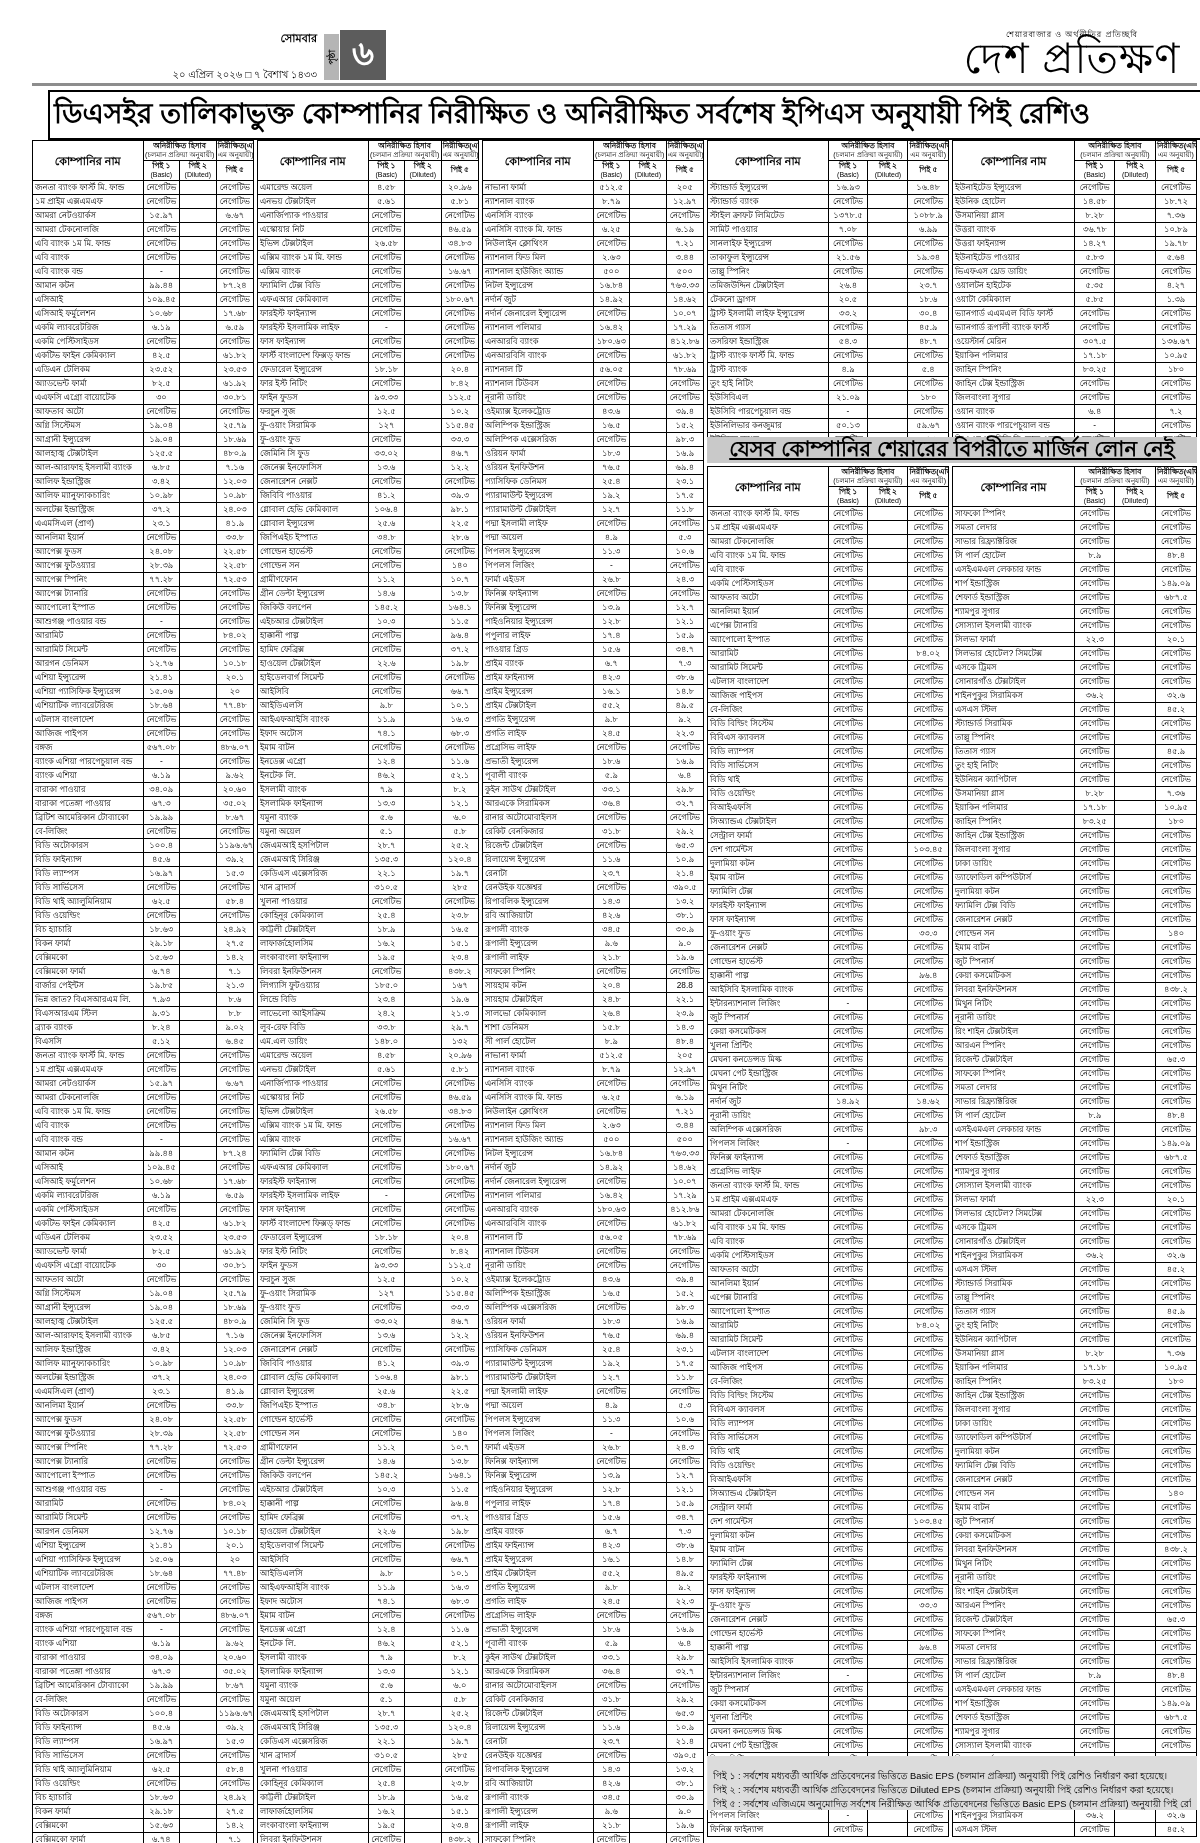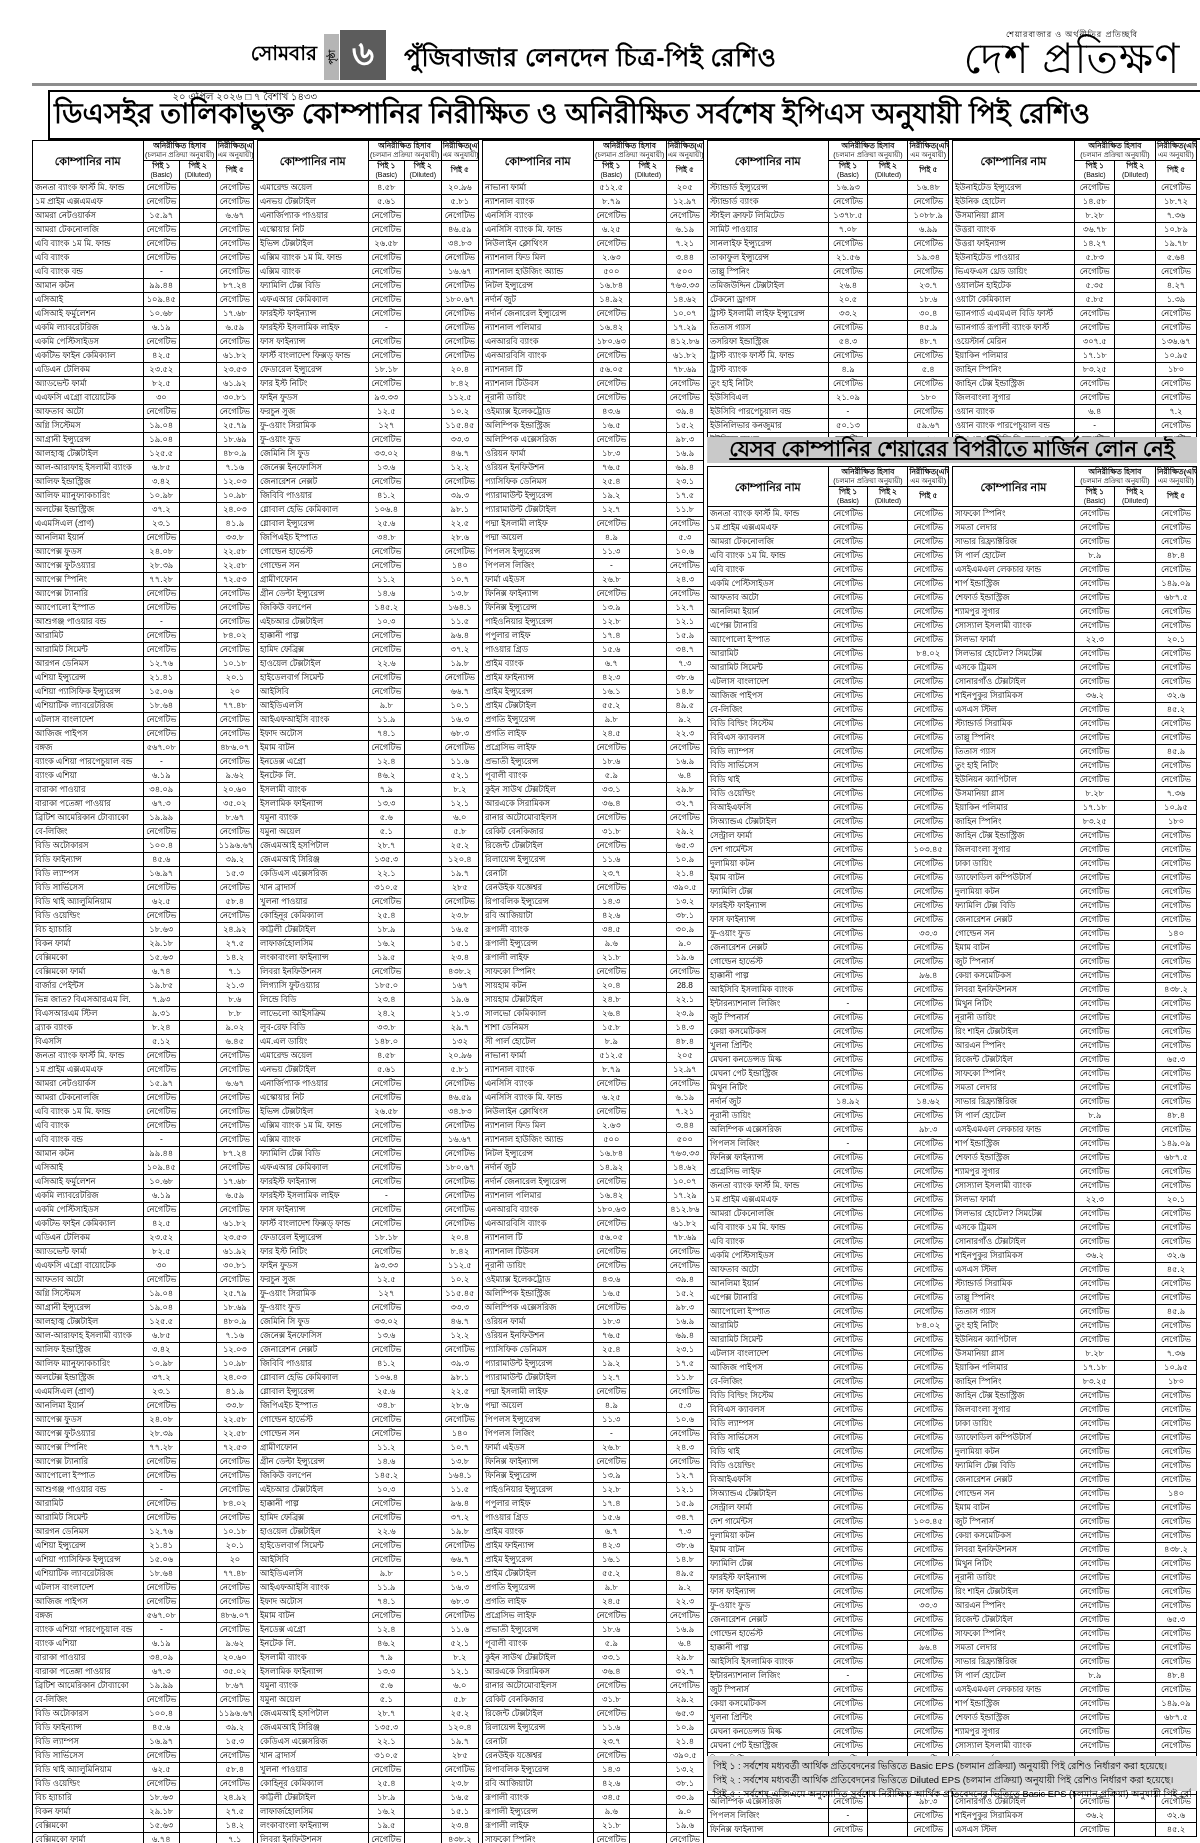--- a/index.html
+++ b/index.html
@@ -1,21 +1,21 @@
 <!DOCTYPE html>
 <html><head>
 <meta charset="utf-8">
 <style>
   html,body{margin:0;padding:0;background:#fff;}
   body{font-family:"Liberation Sans","DejaVu Sans",sans-serif;color:#000;}
   #page{position:relative;width:1200px;height:1843px;background:#fff;overflow:hidden;}
   
   #masthead{position:absolute;left:32px;top:28px;width:1165px;height:54px;}
   #dateblock{position:absolute;left:95px;top:2px;width:190px;text-align:right;}
-  #day{font-weight:bold;font-size:20px;margin-top:8px;}
+  #day{font-weight:bold;font-size:11px;}
   #dateline{font-size:10px;margin-top:18px;}
   #pagestrip{position:absolute;left:292px;top:6px;width:15px;height:46px;background:#b5b5b5;display:flex;align-items:center;justify-content:center;}
   #pagestrip span{writing-mode:vertical-rl;transform:rotate(180deg);font-size:9px;font-weight:bold;color:#111;}
   #pagebox{position:absolute;left:308px;top:2px;width:46px;height:50px;background:#5c5c5c;color:#fff;display:flex;align-items:center;justify-content:center;font-size:34px;font-weight:bold;}
   #sectiontitle{position:absolute;left:372px;top:10px;font-size:25px;font-weight:bold;letter-spacing:.5px;}
   #logoblock{position:absolute;right:0;top:0;width:250px;text-align:center;}
   #tagline{font-size:8px;letter-spacing:1px;}
   #papername{font-size:42px;font-weight:normal;letter-spacing:1px;line-height:36px;}
   #mastrule{position:absolute;left:32px;top:83px;width:1165px;height:3px;background:#8d8d8d;}
   
@@ -28,40 +28,39 @@
   .ptable th{font-size:7.5px;line-height:8.5px;text-align:center;font-weight:bold;padding:1px;}
   .ptable th.cname{font-size:11px;line-height:12px;}
   .ptable td{font-size:8.3px;height:13px;line-height:13px;}
   .ptable td.cn{text-align:left;}
   .ptable td.v{text-align:center;}
   .ptable .sub{font-weight:normal;font-size:7px;display:block;}
   
   #marginheader{position:absolute;left:707px;top:437px;width:490px;height:26px;background:#c9c9c9;display:flex;align-items:center;justify-content:center;}
   #marginheader span{font-size:21px;font-weight:bold;white-space:nowrap;text-decoration:underline;}
   
-  #footnotes{position:absolute;left:707px;top:1756px;width:490px;height:35px;background:#dcdcdc;padding:3px 6px;box-sizing:border-box;}
+  #footnotes{position:absolute;left:707px;top:1756px;width:490px;height:54px;background:#dcdcdc;padding:13px 6px;box-sizing:border-box;}
   #footnotes div{font-size:9.3px;line-height:14px;white-space:nowrap;overflow:hidden;}
 </style>
 </head>
 <body>
 
 <div id="page">
 
   <div id="masthead">
     <div id="dateblock">
       <div id="day">সোমবার</div>
       <div id="dateline">২০ এপ্রিল ২০২৬ □ ৭ বৈশাখ ১৪৩৩</div>
     </div>
     <div id="pagestrip">
       <span>পৃষ্ঠা</span>
     </div>
     <div id="pagebox">
       <span>৬</span>
     </div>
-    <div id="sectiontitle">পুঁজিবাজার লেনদেন চিত্র-পিই রেশিও</div>
     <div id="logoblock">
       <div id="tagline">শেয়ারবাজার ও অর্থনীতির প্রতিচ্ছবি</div>
       <div id="papername">দেশ প্রতিক্ষণ</div>
     </div>
   </div>
   <div id="mastrule"></div>
 
   <div id="headlinebox">
     <span>ডিএসইর তালিকাভুক্ত কোম্পানির নিরীক্ষিত ও অনিরীক্ষিত সর্বশেষ ইপিএস অনুযায়ী পিই রেশিও</span>
   </div>

